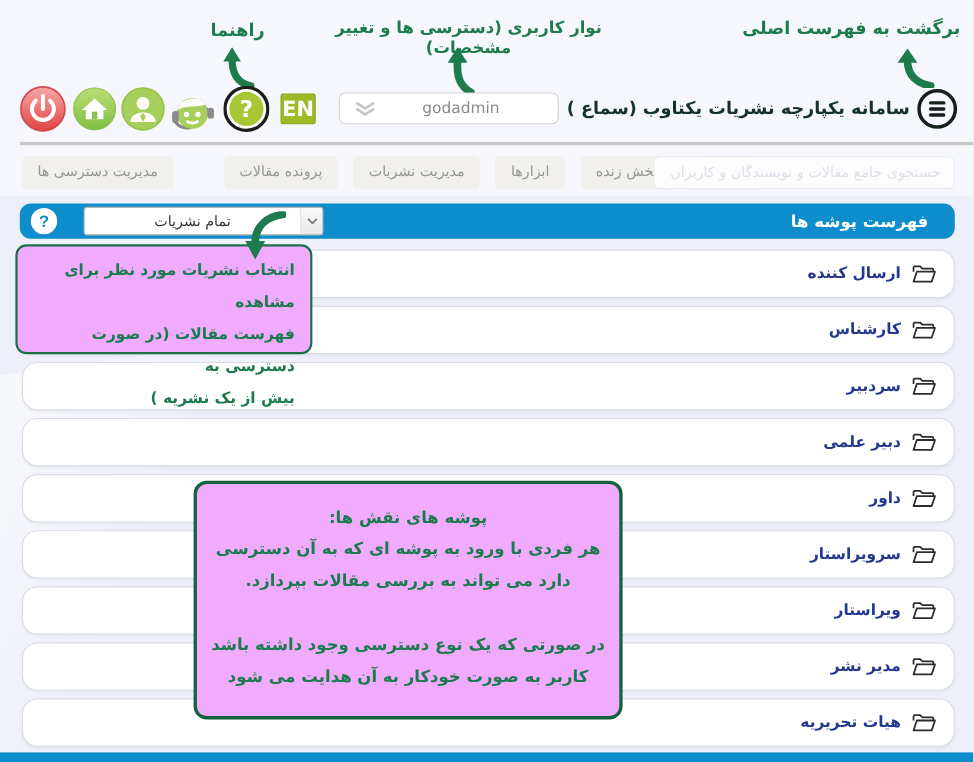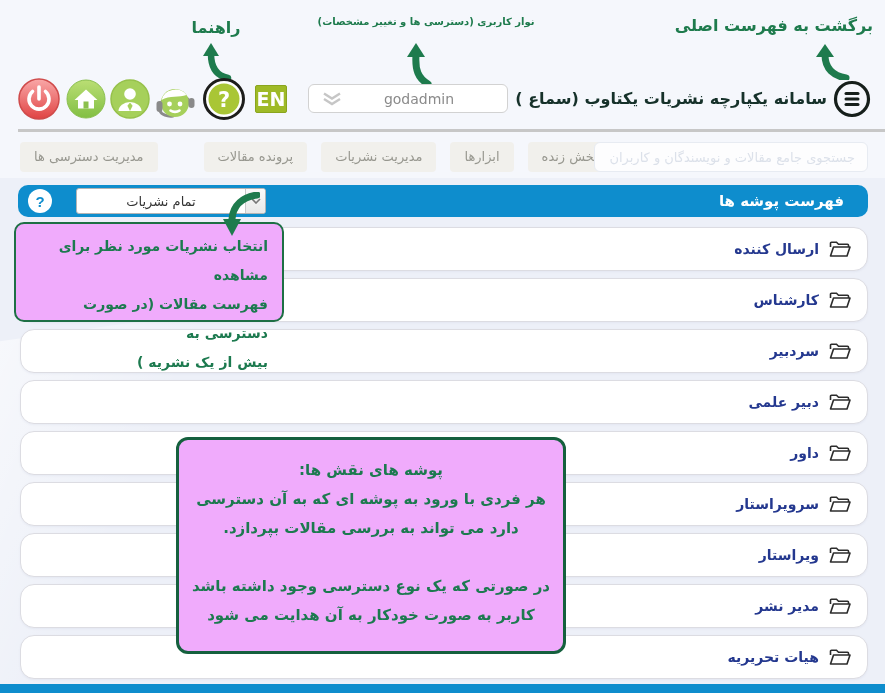--- a/index.html
+++ b/index.html
@@ -9,21 +9,21 @@
     background:#edf0f8;
     font-family:"DejaVu Sans","Liberation Sans",sans-serif;
   }
   .header-bg{position:absolute;left:0;top:0;right:0;height:178px;background:#f5f7fc;}
   .bg-wave{position:absolute;left:-80px;top:330px;width:320px;height:360px;
     background:linear-gradient(115deg,rgba(255,255,255,0.75) 0%,rgba(255,255,255,0) 60%);
     transform:skewY(-8deg);pointer-events:none;}
   
   .ann{position:absolute;color:#1e7b4d;font-weight:bold;direction:rtl;}
   .ann-back{top:16px;right:12px;font-size:16px;}
-  .ann-user{top:16px;left:288px;width:276px;text-align:center;font-size:10px;}
+  .ann-user{top:16px;left:288px;width:276px;text-align:center;font-size:15px;}
   .ann-help{top:18px;left:183px;width:66px;text-align:center;font-size:16px;}
   .arrow{position:absolute;}
   
   .hicon{position:absolute;display:block;border:none;background:none;padding:0;cursor:pointer;}
   .en-badge{position:absolute;left:255px;top:85px;width:32px;height:28px;background:#9fba27;
     border:1px solid #8aa51e;border-radius:2px;color:#fff;font-size:19px;font-weight:bold;
     display:flex;align-items:center;justify-content:center;cursor:pointer;}
   .user-dd{position:absolute;left:308px;top:84px;width:200px;height:29px;background:#fff;
     border:1px solid #d2d2d2;border-radius:6px;display:flex;align-items:center;
     padding:0 12px;gap:0;cursor:pointer;}
@@ -44,21 +44,21 @@
     font-family:"DejaVu Sans","Liberation Sans",sans-serif;}
   .search::placeholder{color:#dce1ea;}
   
   .folderbar{position:absolute;left:18px;right:17px;top:185px;height:32px;background:#0e8dcd;
     border-radius:10px;z-index:2;}
   .fb-title{position:absolute;right:24px;top:0;line-height:32px;color:#fff;font-size:15px;
     font-weight:bold;direction:rtl;}
   .fb-help{position:absolute;left:10px;top:4px;width:24px;height:24px;border-radius:50%;
     background:#fff;color:#0e8dcd;font-size:15px;font-weight:bold;display:flex;
     align-items:center;justify-content:center;cursor:pointer;border:none;padding:0;}
-  .fb-select{position:absolute;left:58px;top:3px;width:190px;height:26px;background:#fff;
+  .fb-select{position:absolute;left:58px;top:3px;width:218px;height:26px;background:#fff;
     border:1px solid #b4b4b4;border-radius:3px;display:flex;align-items:center;cursor:pointer;}
   .fb-select .sel-val{flex:1;text-align:center;font-size:13px;color:#333;direction:rtl;}
   .fb-select .sel-btn{width:20px;height:100%;background:linear-gradient(#fafafa,#e8e8e8);
     border-left:1px solid #c9c9c9;border-radius:0 2px 2px 0;display:flex;align-items:center;justify-content:center;}
   
   .rows{position:absolute;left:20px;right:17px;top:227px;z-index:1;}
   .row{height:44px;margin-bottom:7px;background:#fff;border:1px solid #dcdce2;border-radius:14px;
     display:flex;flex-direction:row-reverse;align-items:center;padding:0 16px;gap:10px;
     box-shadow:0 1px 2px rgba(120,130,160,0.08);cursor:pointer;}
   .rlabel{color:#24388f;font-size:14px;font-weight:bold;direction:rtl;}

